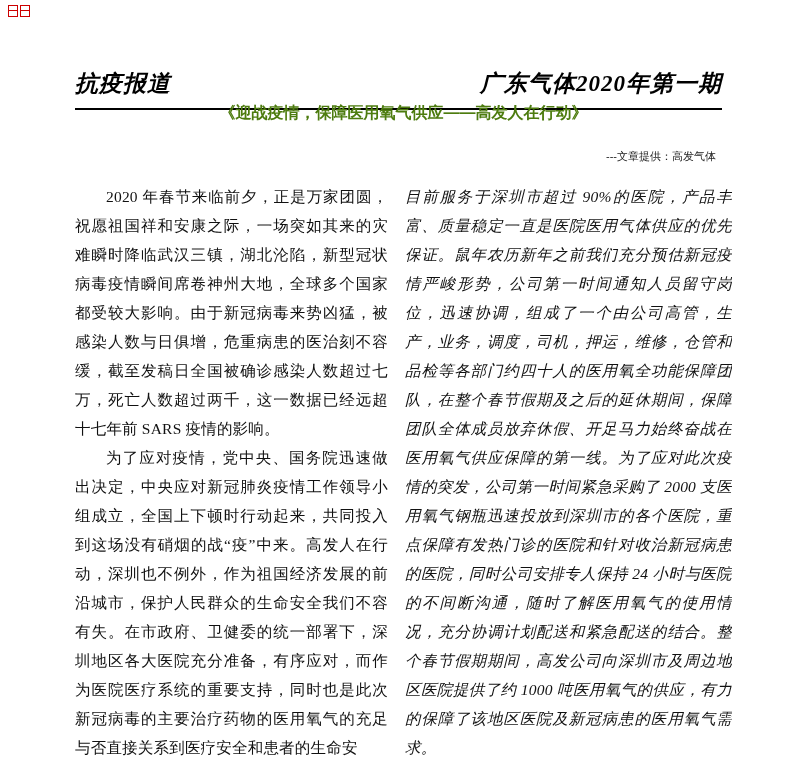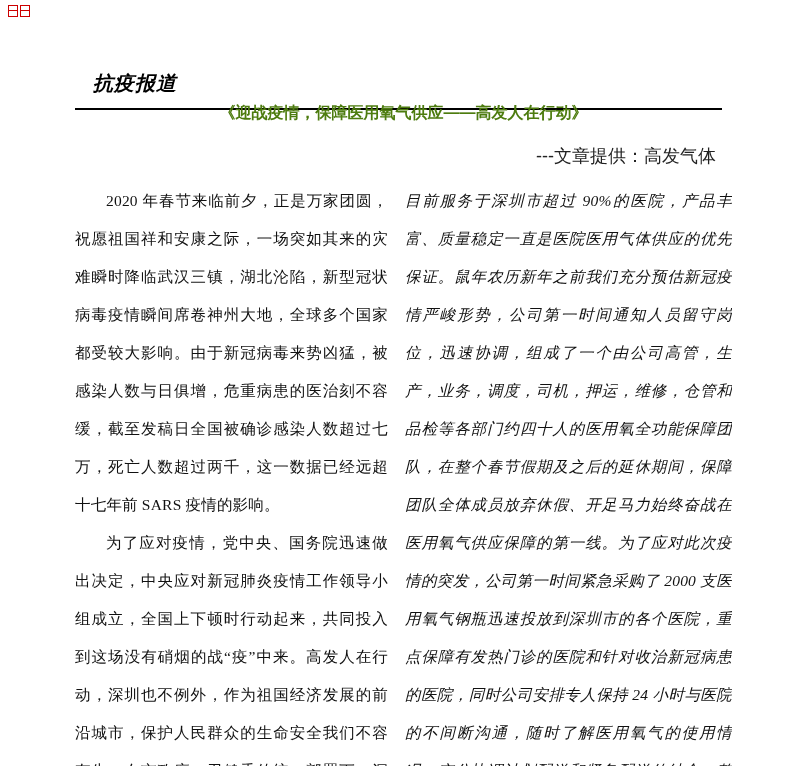--- a/index.html
+++ b/index.html
@@ -46,25 +46,24 @@
   .header {
     position: absolute;
     left: 75px;
     top: 72px;
     width: 647px;
     display: flex;
     justify-content: space-between;
     align-items: flex-end;
     font-style: italic;
     font-weight: bold;
-    font-size: 20px;
+    font-size: 23px;
     line-height: 23px;
     color: #000000;
     letter-spacing: 1px;
-    margin-left: 18px;
   }
   .header-rule {
     position: absolute;
     left: 75px;
     top: 108px;
     width: 647px;
     height: 2px;
     background: #000000;
   }
 
@@ -82,21 +81,21 @@
     line-height: 22px;
     color: #4d7c0f;
   }
   .byline {
     position: absolute;
     left: 75px;
     top: 147px;
     width: 641px;
     text-align: right;
     font-family: "Liberation Sans", "DejaVu Sans", sans-serif;
-    font-size: 18px;
+    font-size: 11px;
     line-height: 19px;
     color: #222222;
   }
 
   
   .columns {
     position: absolute;
     left: 75px;
     top: 182px;
     width: 657px;
@@ -104,21 +103,21 @@
     gap: 17px;
   }
   .col {
     overflow: hidden;
   }
   .col-left  { width: 313px; }
   .col-right { width: 327px; font-style: italic; }
   .col p {
     margin: 0;
     font-size: 15.5px;
-    line-height: 38px;
+    line-height: 29px;
     letter-spacing: 0.2px;
     text-align: justify;
     text-justify: inter-ideograph;
     color: #111111;
   }
   .col p.indented {
     text-indent: 2em;
   }
 </style>
 </head>
@@ -126,20 +125,21 @@
 
 <div class="page">
 
   <div class="corner-mark">
     <span class="stroke"></span>
     <span class="stroke"></span>
   </div>
 
   <div class="header">
     <span>抗疫报道</span>
+    <span>广东气体2020年第一期</span>
   </div>
   <div class="header-rule"></div>
 
   <h1 class="title">《迎战疫情，保障医用氧气供应——高发人在行动》</h1>
 
   <div class="byline">---文章提供：高发气体</div>
 
   <div class="columns">
     <div class="col col-left">
       <p class="indented">2020 年春节来临前夕，正是万家团圆，祝愿祖国祥和安康之际，一场突如其来的灾难瞬时降临武汉三镇，湖北沦陷，新型冠状病毒疫情瞬间席卷神州大地，全球多个国家都受较大影响。由于新冠病毒来势凶猛，被感染人数与日俱增，危重病患的医治刻不容缓，截至发稿日全国被确诊感染人数超过七万，死亡人数超过两千，这一数据已经远超十七年前 SARS 疫情的影响。</p>

